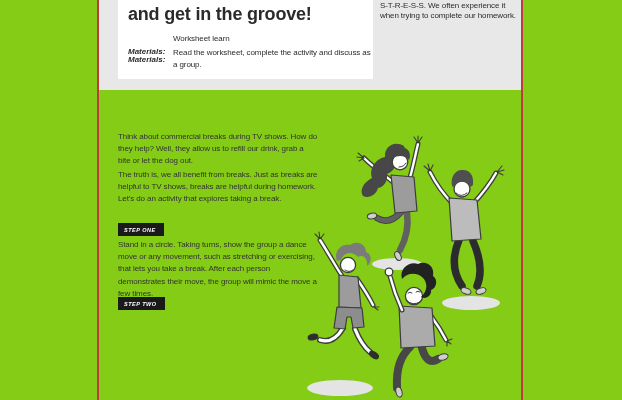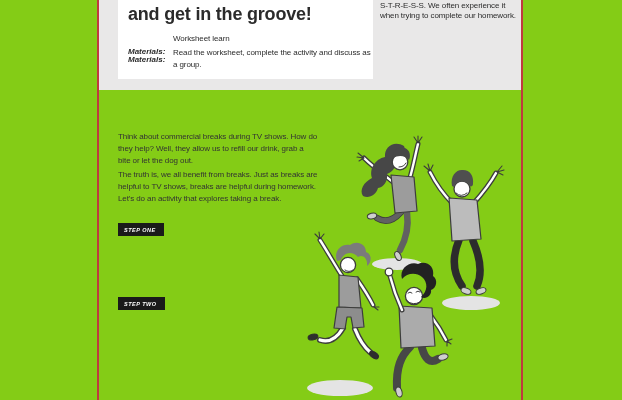--- a/index.html
+++ b/index.html
@@ -82,20 +82,21 @@
   </div>
 
   <div class="topright">
     <p>S-T-R-E-S-S. We often experience it when trying to complete our homework.</p>
   </div>
 
 
   <p class="bodypara p2">The truth is, we all benefit from breaks. Just as breaks are helpful to TV shows, breaks are helpful during homework. Let's do an activity that explores taking a break.</p>
   <p class="bodypara p1">Think about commercial breaks during TV shows. How do they help? Well, they allow us to refill our drink, grab a bite or let the dog out.</p>
   <div class="step-badge badge1">STEP ONE</div>
+  <p class="bodypara p3">Stand in a circle. Taking turns, show the group a dance move or any movement, such as stretching or exercising, that lets you take a break. After each person demonstrates their move, the group will mimic the move a few times.</p>
   <div class="step-badge badge2">STEP TWO</div>
 
   <svg class="illus" width="232" height="282" viewBox="293 118 232 282">
 
     <ellipse class="shadow" cx="397" cy="264" rx="25" ry="6"></ellipse>
     <ellipse class="shadow" cx="471" cy="303" rx="29" ry="7"></ellipse>
     <ellipse class="shadow" cx="340" cy="388" rx="33" ry="8"></ellipse>
 
     <g>
       <path class="lo" style="stroke-width:6.5" d="M401,212 C393,221 385,223 377,218" stroke="#616161" fill="none"></path>

